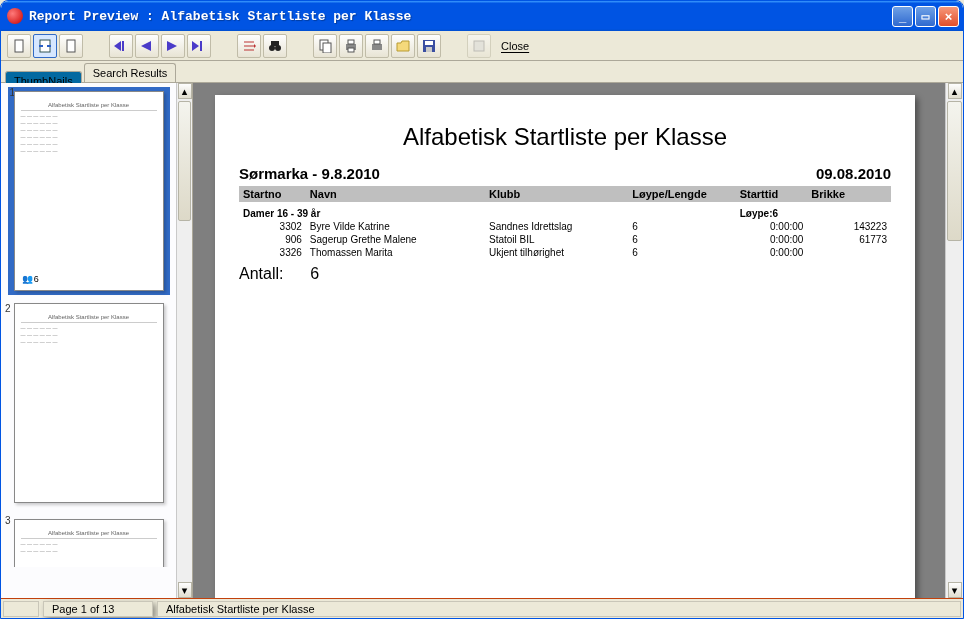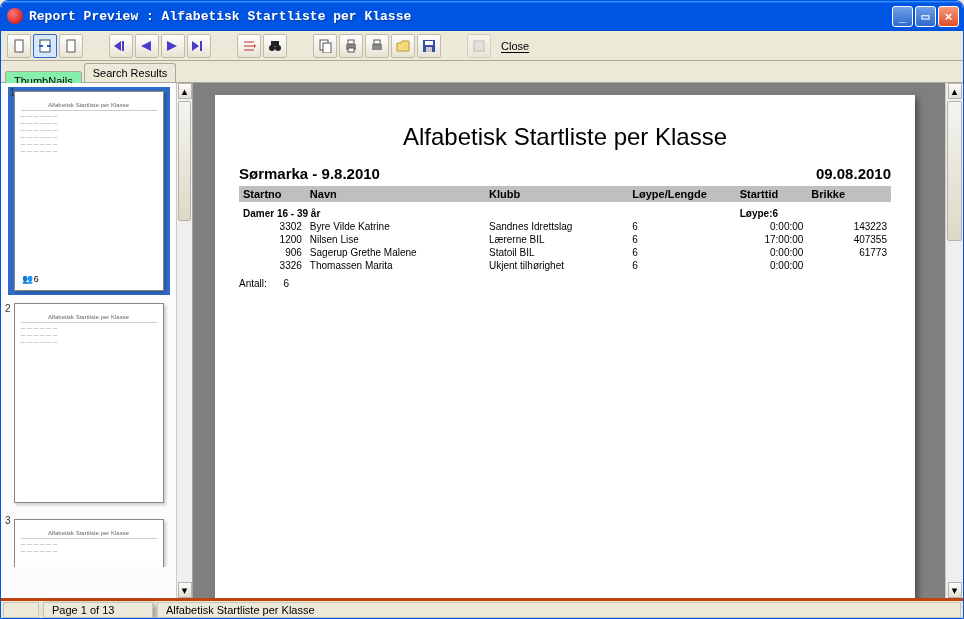--- a/index.html
+++ b/index.html
@@ -71,21 +71,21 @@
   }
   .tab {
     border: 1px solid #aca899;
     border-bottom: none;
     padding: 3px 8px;
     background: #ece9d8;
     border-radius: 3px 3px 0 0;
     margin-right: 2px;
     font-size: 11px;
   }
-  .tab.active { background:#86efac; position:relative; top:8px; }
+  .tab.active { background:#0369a1; position:relative; top:8px; }
   
   .main {
     flex:1; display:flex; min-height:0;
     border-top: 1px solid #aca899;
     background:#ece9d8;
   }
   .sidebar {
     width: 192px;
     background:#fcfcfe;
     border-right:1px solid #aca899;
@@ -140,30 +140,30 @@
     background:#bfbfbf; font-weight:bold; text-align:left; padding:2px 4px; font-size:11px;
   }
   .report td { padding:1px 4px; }
   .group-row td { font-weight:bold; padding-top:6px;margin-top:32px; }
   .col-startno { width:56px; text-align:right; }
   .col-navn { width:150px; }
   .col-klubb { width:120px; }
   .col-ll { width:90px; text-align:left;}
   .col-start { width:60px; text-align:right; }
   .col-brikke { width:70px; text-align:right; }
-  .antall { font-size:10px; margin-top:6px; }
+  .antall { font-size:16px; margin-top:6px; }
 
   .preview-scroll {
     width:18px; background:#efefef; border-left:1px solid #c9c9c9; position:relative;
   }
   .preview-scroll .sb-thumb { top:18px; height:140px; }
 
   
   .statusbar {
-    height:20px; background:#ece9d8; border-top:3px solid #c2410c;
+    height:20px; background:#ece9d8; border-top:1px solid #c2410c;
     display:flex; align-items:center; font-size:11px;
   }
   .status-cell {
     border:1px solid #c9c6b8; padding:1px 8px; margin:1px 2px; background:#ece9d8;
     height:16px; display:flex; align-items:center;
   }
   .status-cell.narrow { width:36px; }
   .status-cell.page { width:110px; }
   .status-cell.grow { flex:1; }
 </style>
@@ -365,28 +365,20 @@
             </tr>
           <tr>
                 <td class="col-startno">3302</td>
                 <td>Byre Vilde Katrine</td>
                 <td>Sandnes Idrettslag</td>
                 <td>6</td>
                 <td class="col-start">0:00:00</td>
                 <td class="col-brikke">143223</td>
               </tr>
               <tr>
-                <td class="col-startno">1200</td>
-                <td>Nilsen Lise</td>
-                <td>Lærerne BIL</td>
-                <td>6</td>
-                <td class="col-start">17:00:00</td>
-                <td class="col-brikke">407355</td>
-              </tr>
-              <tr>
                 <td class="col-startno">906</td>
                 <td>Sagerup Grethe Malene</td>
                 <td>Statoil BIL</td>
                 <td>6</td>
                 <td class="col-start">0:00:00</td>
                 <td class="col-brikke">61773</td>
               </tr>
               <tr>
                 <td class="col-startno">3326</td>
                 <td>Thomassen Marita</td>

